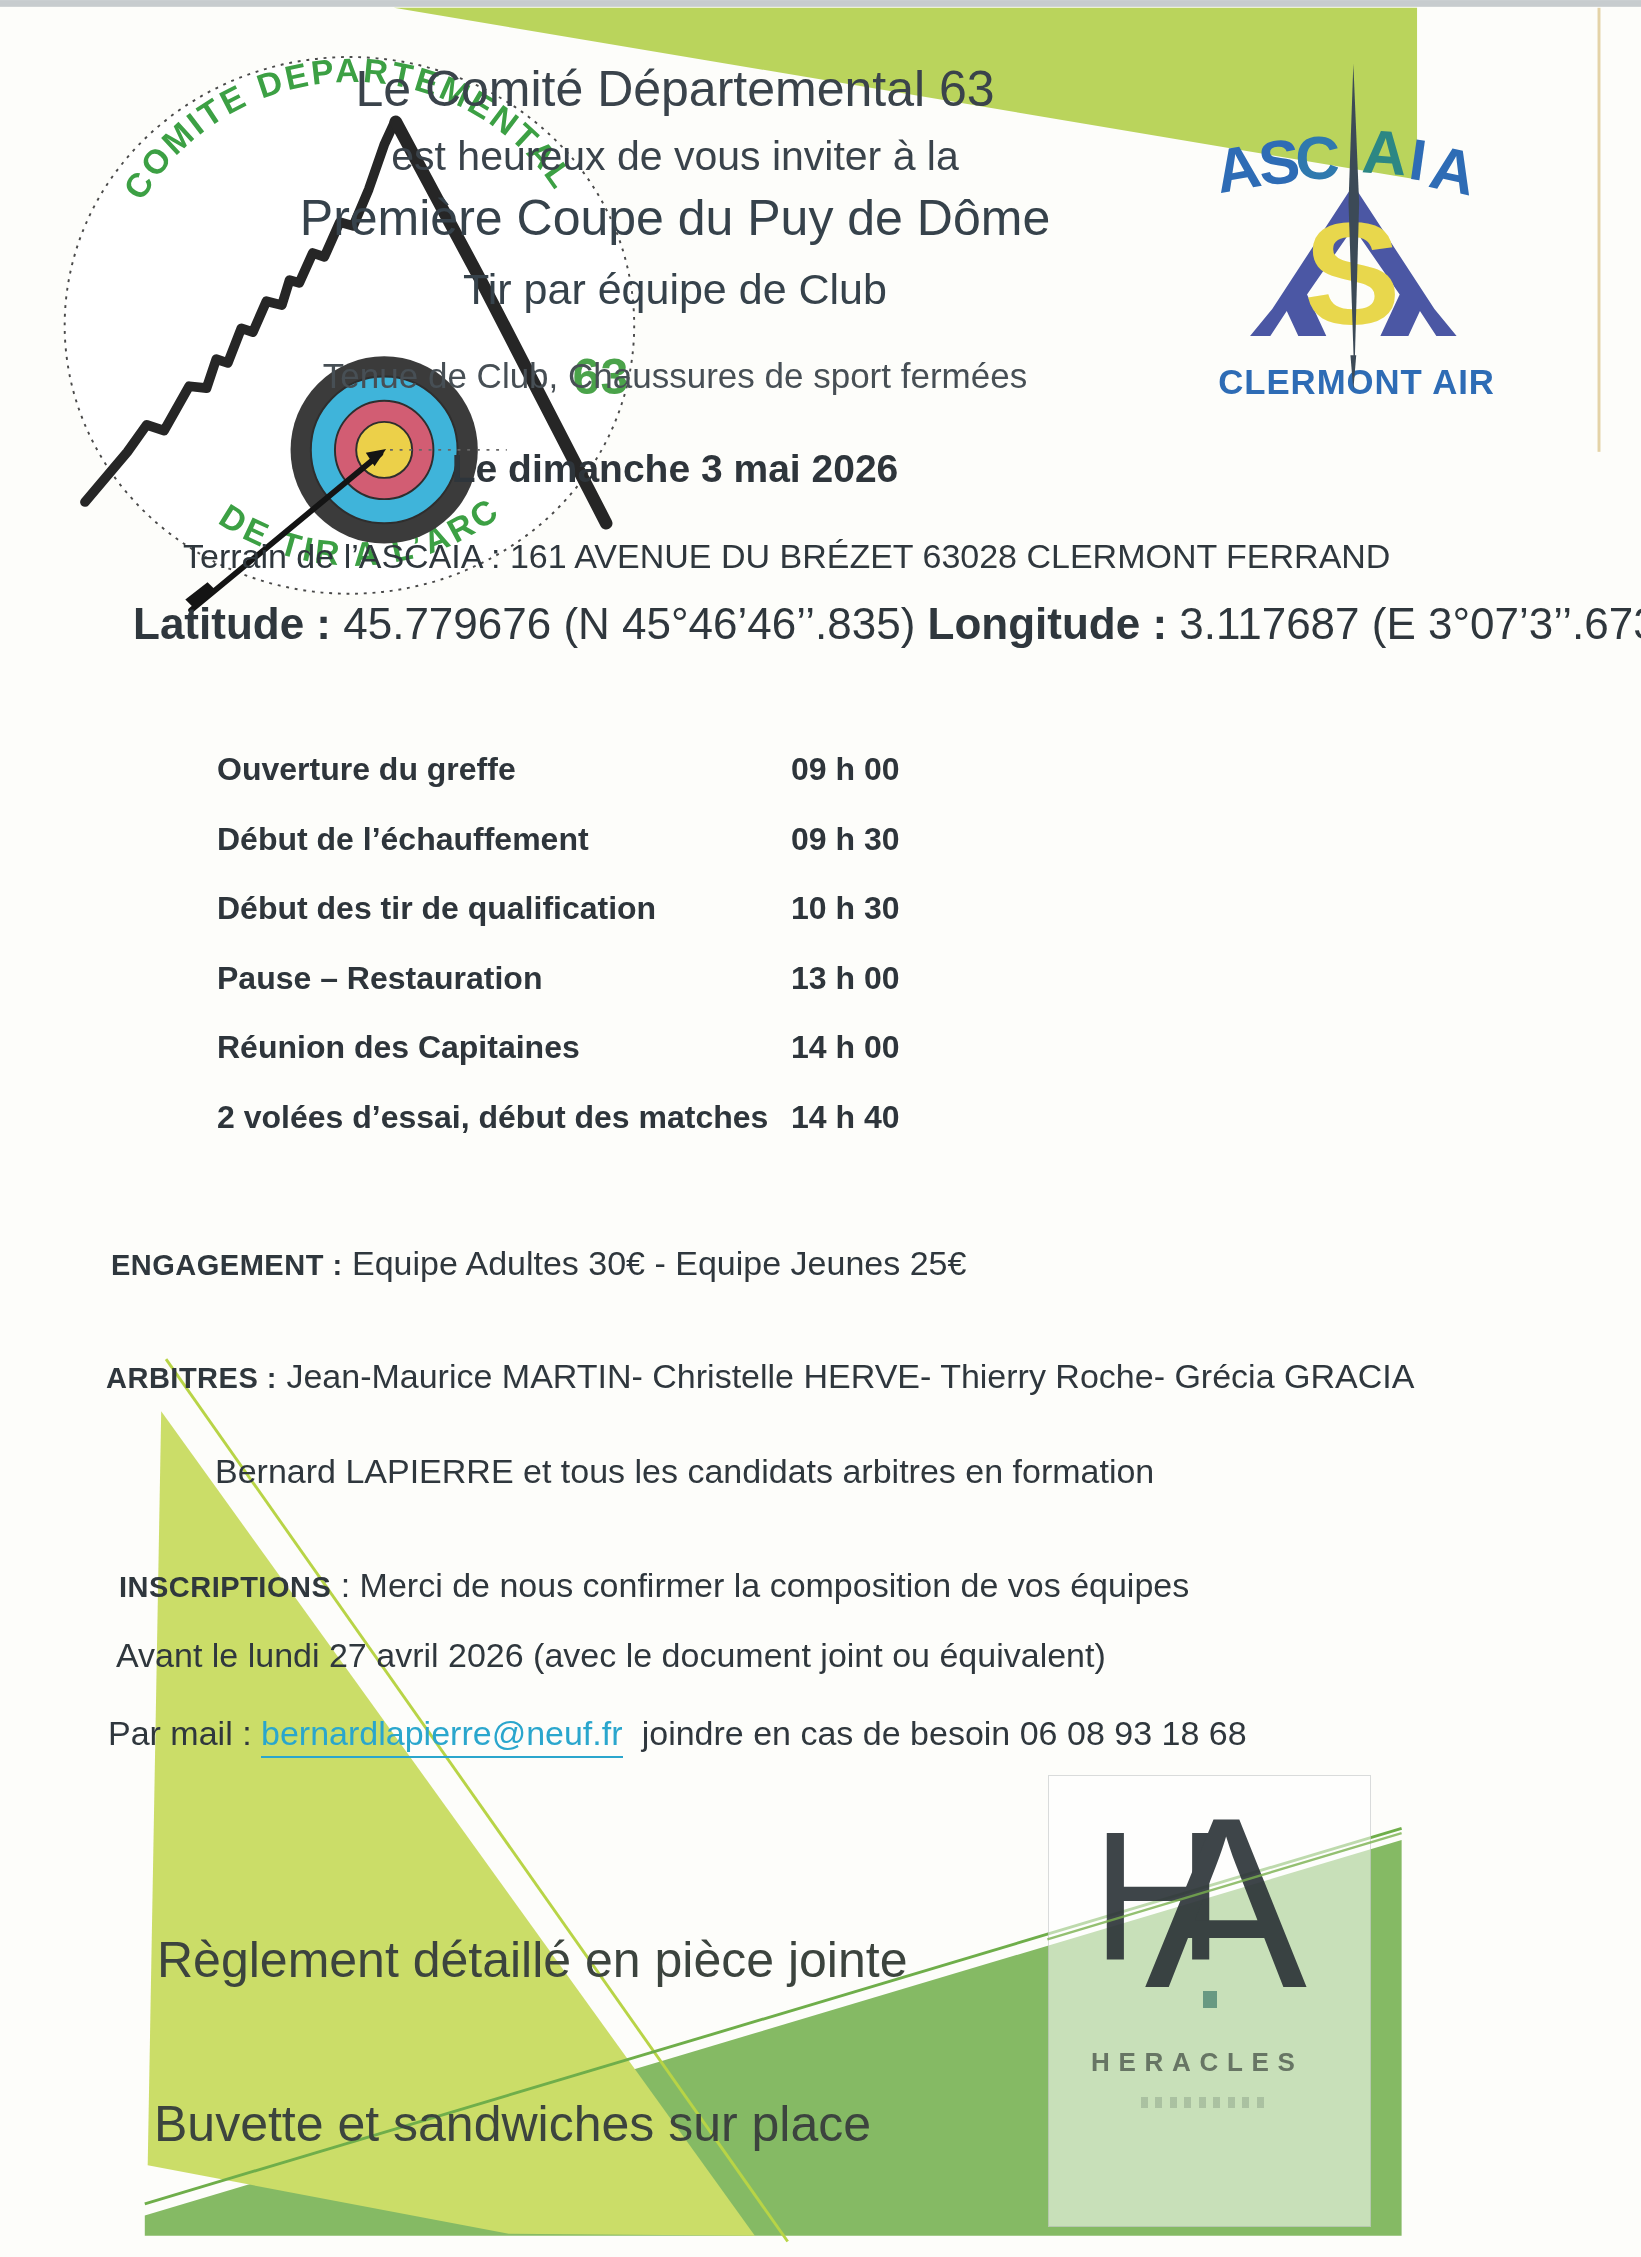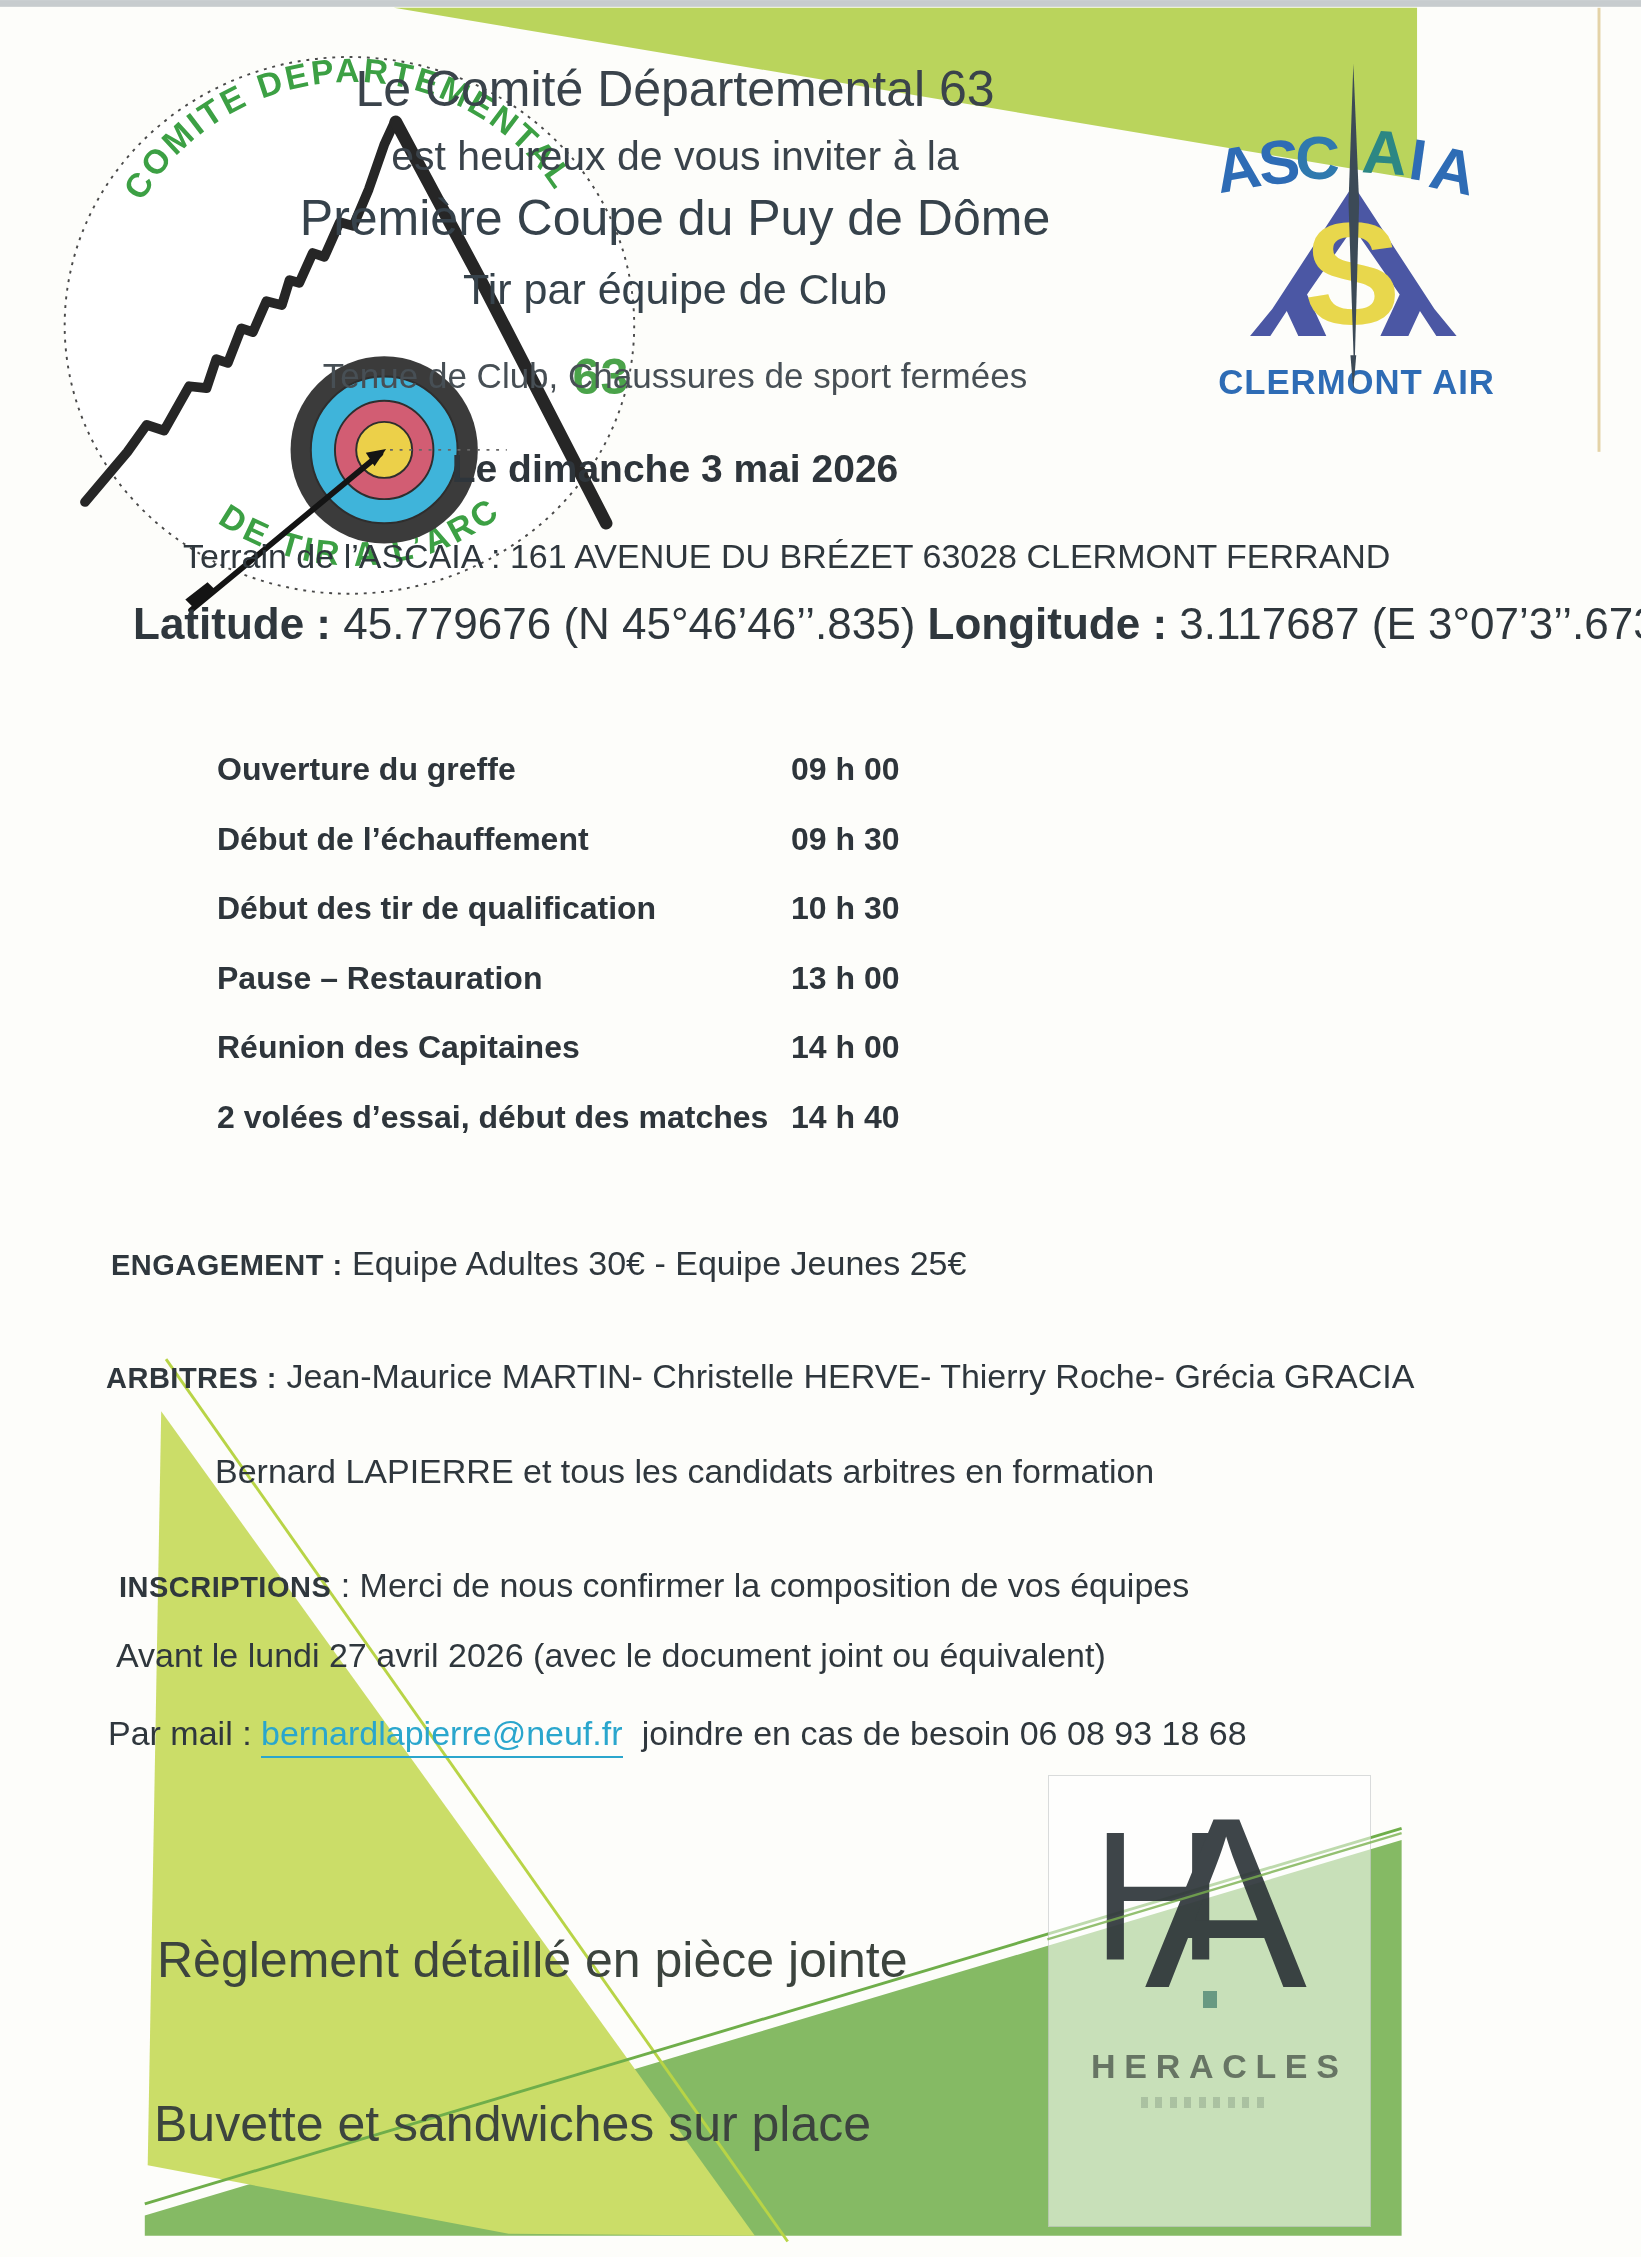--- a/index.html
+++ b/index.html
@@ -19,21 +19,21 @@
   .coords{top:599px;left:133px;font-size:44px;}
   .blabel{font-weight:700;}
   .schedrow{left:217px;width:917px;font-size:32px;font-weight:700;color:#2e353b;}
   .schedtime{position:absolute;left:574px;text-align:right;}
   .bodyline{font-size:34px;}
   .seclabel{font-size:29px;font-weight:700;letter-spacing:0.5px;}
   .footerline{font-size:50px;font-weight:500;color:#3c443e;}
   .maillink{color:#2aa6cd;text-decoration:none;border-bottom:2.9px solid #2aa6cd;padding-bottom:4px;}
   #heracles-card{left:1048px;top:1775px;width:321px;height:450px;background:rgba(255,255,255,.55);
                  border:1px solid rgba(150,155,155,.35);z-index:1;}
-  #heracles-name{left:1091px;top:2047px;width:280px;font-size:34px;font-weight:700;letter-spacing:8.7px;
+  #heracles-name{left:1091px;top:2047px;width:280px;font-size:26px;font-weight:700;letter-spacing:8.7px;
                  color:#424c44;opacity:.72;z-index:3;}
   #heracles-sub{left:1141px;top:2097px;width:127px;height:10.6px;opacity:.45;z-index:3;
                 background:repeating-linear-gradient(90deg,rgba(80,100,88,.55) 0 6.8px,transparent 6.8px 14.5px);}
   #heracles-dot{left:1203px;top:1991px;width:13.5px;height:17.4px;background:#3f7a6b;opacity:.7;z-index:3;}
 </style>
 </head>
 <body>
 
 <div id="page">
 

